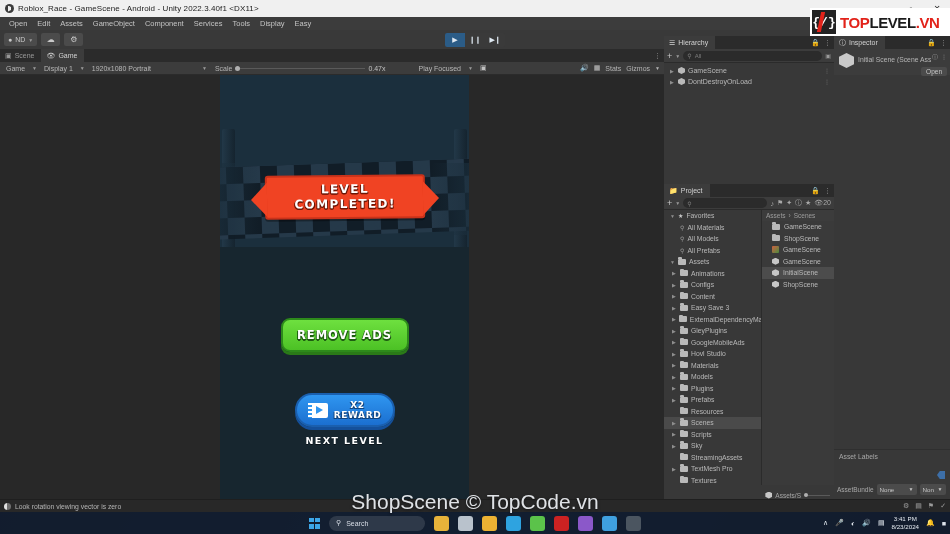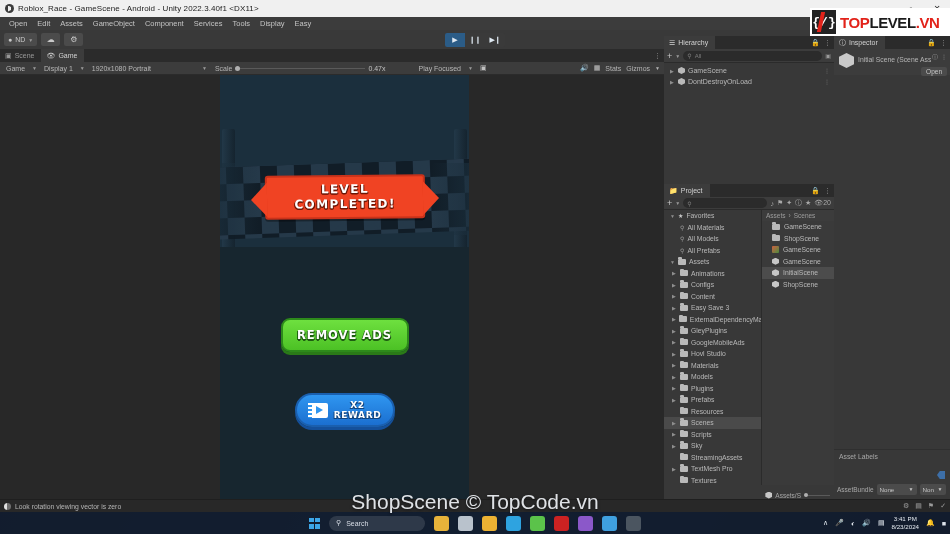--- a/index.html
+++ b/index.html
@@ -566,20 +566,21 @@
         </div>
 
         <div class="btn-reward">
           <div class="video-icon"></div>
           <div class="reward-text">
             <div class="reward-x2">X2</div>
             <div class="reward-word">REWARD</div>
           </div>
         </div>
 
+        <div class="next-level">NEXT LEVEL</div>
       </div>
 
     </div>
   </div>
 
   <div class="panel" id="hierarchy">
     <div class="tabstrip">
       <div class="tab active">
         <span>☰</span>
         <span>Hierarchy</span>

